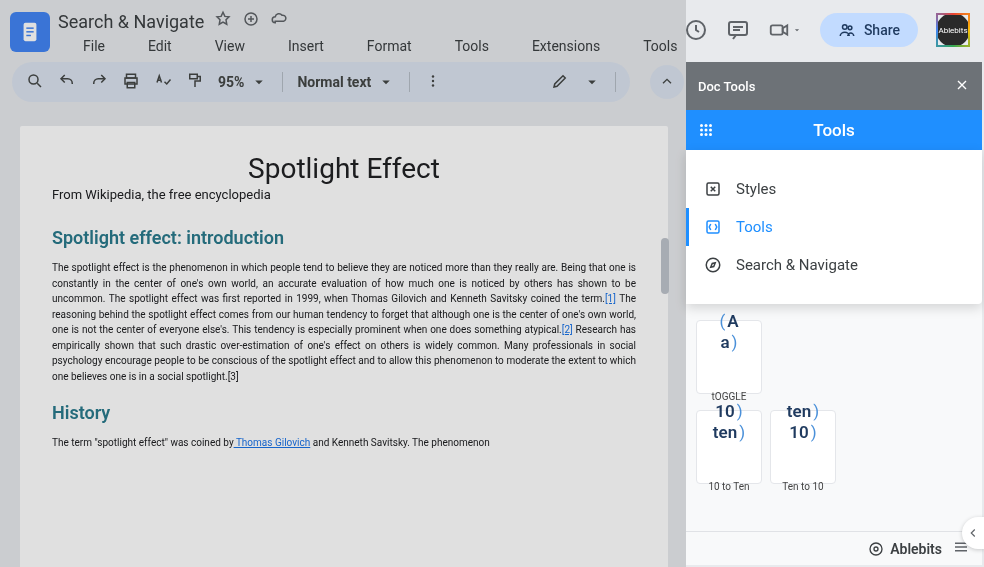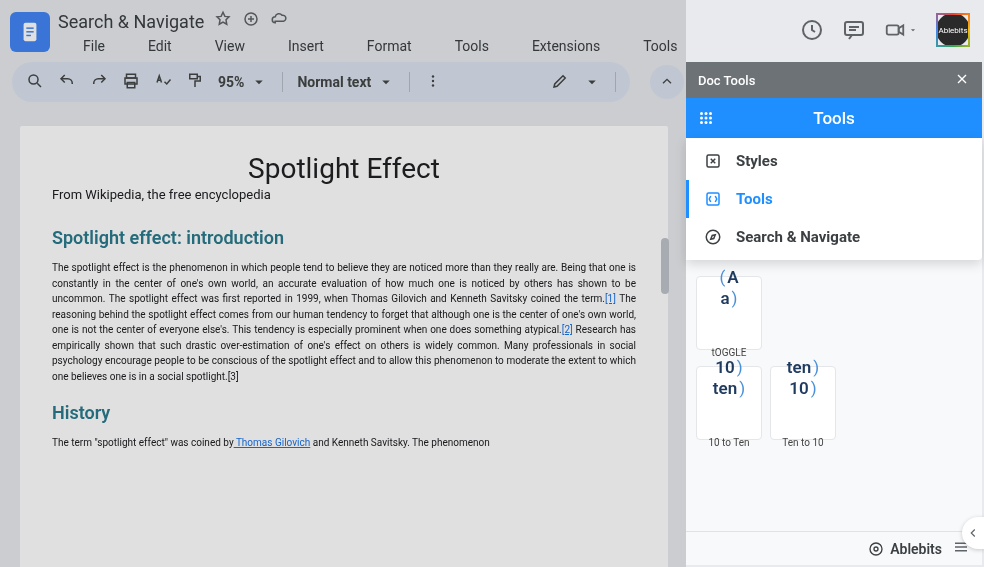--- a/index.html
+++ b/index.html
@@ -33,24 +33,24 @@
 .doc-area { position: absolute; top: 110px; left: 0; right: 0; bottom: 0; overflow: hidden; }
 .page { background: #fff; margin: 16px 20px 0 20px; border-radius: 2px; padding: 26px 32px; height: 100%; max-width: 648px; font-family: Arial, sans-serif; color: #202124; }
 .page h1 { font-size: 28px; font-weight: 400; text-align: center; margin-bottom: 2px; }
 .subtitle { font-size: 13px; margin-bottom: 25px; }
 .section-h { font-size: 18px; color: #2a7a8c; font-weight: 600; margin: 18px 0 12px 0; }
 .para { font-size: 10px; line-height: 1.55; text-align: justify; }
 .para a { color: #1a73e8; text-decoration: underline; }
 .scroll-thumb { position:absolute; top:128px; left:661px; width:8px; height:56px; background:#bfc4cc; border-radius:4px; }
 
 .sidebar { position: absolute; top: 62px; right: 2px; width: 296px; bottom: 2px; background: #f8f9fa; z-index: 3; display:flex; flex-direction:column; }
-.sb-header { height: 36px; background: #6d7277; color: #fff; display: flex; align-items: center; padding: 0 12px; font-size: 13px; font-weight: 500; justify-content: space-between; }
+.sb-header { height: 48px; background: #6d7277; color: #fff; display: flex; align-items: center; padding: 0 12px; font-size: 13px; font-weight: 500; justify-content: space-between; }
 .sb-title { height: 40px; background: #1f8fff; color: #fff; display: flex; align-items: center; justify-content: center; font-size: 17px; font-weight: 500; position: relative; }
 .grid-btn { position: absolute; left: 8px; width: 24px; height: 24px; display:flex; align-items:center; justify-content:center; }
-.sb-list { background: #fff; border-radius: 0 0 4px 0; box-shadow: 0 4px 12px rgba(0,0,0,0.15); padding: 4px 0; position: relative; z-index: 12; font-weight: bold; }
+.sb-list { background: #fff; border-radius: 0 0 4px 0; box-shadow: 0 4px 12px rgba(0,0,0,0.15); padding: 20px 0; position: relative; z-index: 12; }
 .sb-item { display: flex; align-items: center; gap: 14px; padding: 10px 18px; font-size: 15px; color: #3c4043; cursor:pointer; }
 .sb-item.active { color: #1f8fff; border-left: 3px solid #1f8fff; padding-left: 15px; }
 .sb-item svg { width: 18px; height: 18px; }
 
 .tool-cards { padding: 16px 10px; display: flex; gap: 8px; flex-wrap: wrap; }
 .card { width: 66px; height: 74px; background: #fff; border:1px solid #e4e6ea; border-radius:4px; display:flex; flex-direction:column; align-items:center; justify-content:center; font-size:10px; color:#1f3a5f; gap:4px; }
 .card .big { font-size: 17px; font-weight: 600; line-height:1; color:#1f3a5f; display:flex; align-items:baseline; gap:2px; }
 .card .big .paren { color:#4a90d9; font-weight:400; }
 .card .lbl { font-size: 10px; color: #444; margin-top: 36px; }
 
@@ -114,20 +114,28 @@
       </span>
     <span class="camera-wrap">
       <svg viewBox="0 0 24 24" width="22" height="22" fill="none" stroke="#5f6368" stroke-width="2">
           <rect x="3" y="7" width="13" height="10" rx="2"></rect>
           <path d="M16 10l5-3v10l-5-3z"></path>
         </svg>
       <svg viewBox="0 0 24 24" width="10" height="10" fill="#5f6368">
           <path d="M7 10l5 5 5-5z"></path>
         </svg>
     </span>
+    <div class="share-btn">
+      <svg viewBox="0 0 24 24" width="18" height="18" fill="none" stroke="#1f3a5f" stroke-width="2">
+          <circle cx="9" cy="8" r="3"></circle>
+          <circle cx="16" cy="9" r="2.5"></circle>
+          <path d="M3 20c0-3 3-5 6-5s6 2 6 5M13 20c0-2 2-4 4-4s4 2 4 4"></path>
+        </svg>
+      <span>Share</span>
+    </div>
     <div class="avatar">Ablebits</div>
   </div>
 </div>
 
 <div style="display:flex;align-items:center;">
 <div class="toolbar" style="flex:1;">
   <span><svg viewBox="0 0 24 24" fill="none" stroke="currentColor" stroke-width="2">
           <circle cx="10" cy="10" r="6"></circle>
           <path d="M15 15l5 5"></path>
         </svg></span>

